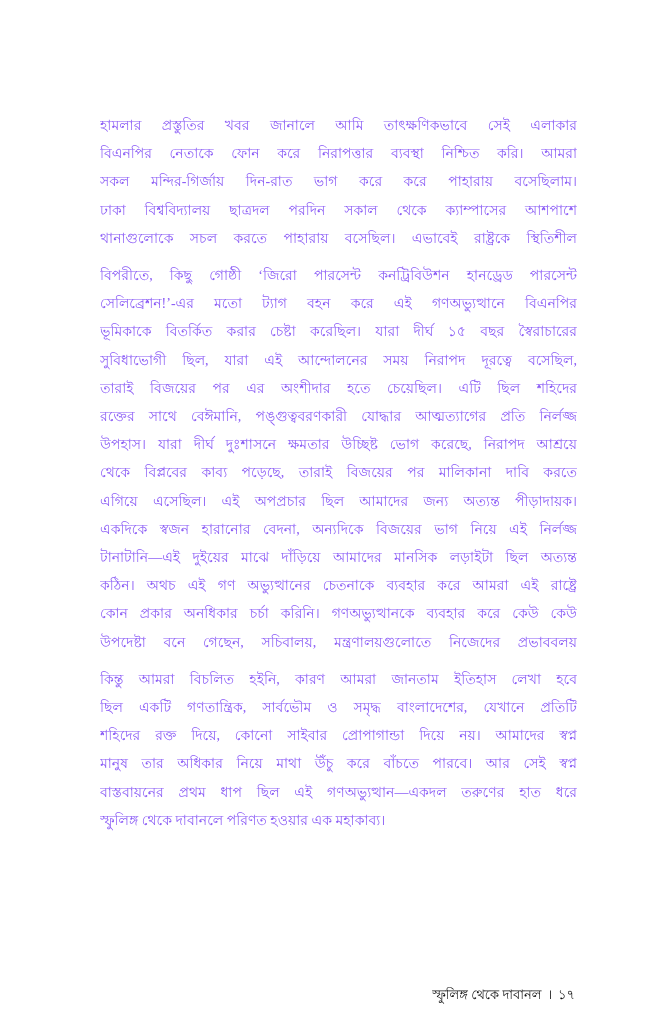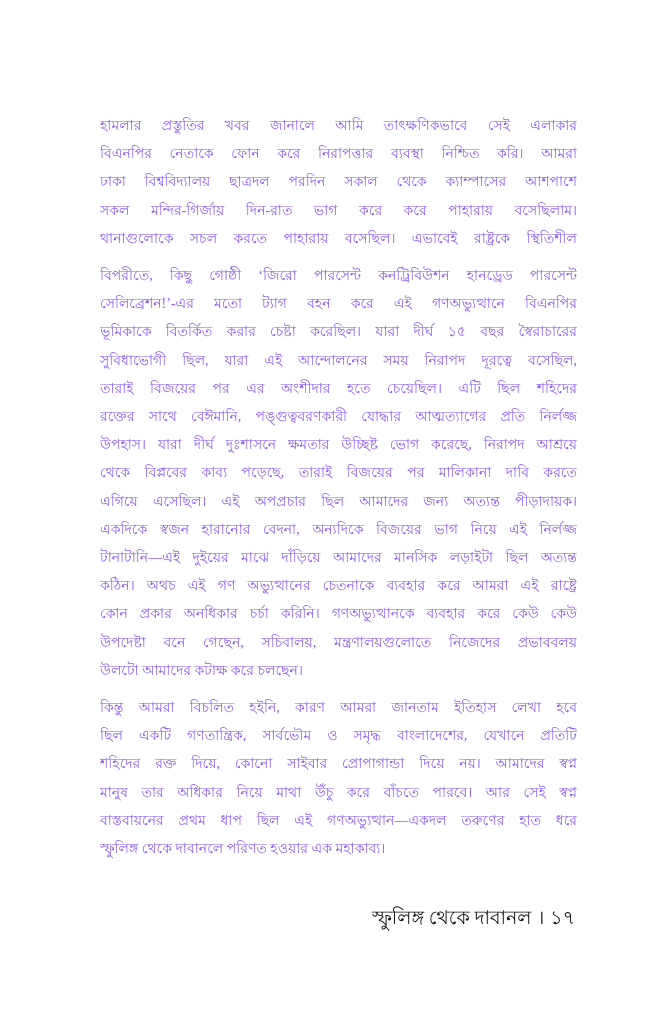--- a/index.html
+++ b/index.html
@@ -41,60 +41,59 @@
     overflow: hidden;
     white-space: nowrap;
   }
   .line.last {
     text-align-last: left;
     white-space: normal;
   }
   .page-footer {
     position: absolute;
     right: 88px;
-    top: 905px;
-    font-size: 19px;
+    top: 982px;
+    font-size: 13px;
     line-height: 26px;
     color: #121212;
     text-align: left;
     white-space: nowrap;
   }
   .page-footer .sep {
     margin: 0 6px;
   }
 </style>
 </head>
 <body>
 
 <div class="page">
 
   <div class="text-block">
       <div class="para">
         <div class="line">হামলার প্রস্তুতির খবর জানালে আমি তাৎক্ষণিকভাবে সেই এলাকার</div>
         <div class="line">বিএনপির নেতাকে ফোন করে নিরাপত্তার ব্যবস্থা নিশ্চিত করি। আমরা</div>
+        <div class="line">সকল মন্দির-গির্জায় দিন-রাত ভাগ করে করে পাহারায় বসেছিলাম।</div>
         <div class="line">ঢাকা বিশ্ববিদ্যালয় ছাত্রদল পরদিন সকাল থেকে ক্যাম্পাসের আশপাশে</div>
-        <div class="line">সকল মন্দির-গির্জায় দিন-রাত ভাগ করে করে পাহারায় বসেছিলাম।</div>
         <div class="line">থানাগুলোকে সচল করতে পাহারায় বসেছিল। এভাবেই রাষ্ট্রকে স্থিতিশীল</div>
       </div>
       <div class="para">
         <div class="line">বিপরীতে, কিছু গোষ্ঠী ‘জিরো পারসেন্ট কনট্রিবিউশন হানড্রেড পারসেন্ট</div>
         <div class="line">সেলিব্রেশন!’-এর মতো ট্যাগ বহন করে এই গণঅভ্যুত্থানে বিএনপির</div>
         <div class="line">ভূমিকাকে বিতর্কিত করার চেষ্টা করেছিল। যারা দীর্ঘ ১৫ বছর স্বৈরাচারের</div>
         <div class="line">সুবিধাভোগী ছিল, যারা এই আন্দোলনের সময় নিরাপদ দূরত্বে বসেছিল,</div>
         <div class="line">তারাই বিজয়ের পর এর অংশীদার হতে চেয়েছিল। এটি ছিল শহিদের</div>
         <div class="line">রক্তের সাথে বেঈমানি, পঙ্গুত্ববরণকারী যোদ্ধার আত্মত্যাগের প্রতি নির্লজ্জ</div>
         <div class="line">উপহাস। যারা দীর্ঘ দুঃশাসনে ক্ষমতার উচ্ছিষ্ট ভোগ করেছে, নিরাপদ আশ্রয়ে</div>
         <div class="line">থেকে বিপ্লবের কাব্য পড়েছে, তারাই বিজয়ের পর মালিকানা দাবি করতে</div>
         <div class="line">এগিয়ে এসেছিল। এই অপপ্রচার ছিল আমাদের জন্য অত্যন্ত পীড়াদায়ক।</div>
         <div class="line">একদিকে স্বজন হারানোর বেদনা, অন্যদিকে বিজয়ের ভাগ নিয়ে এই নির্লজ্জ</div>
         <div class="line">টানাটানি—এই দুইয়ের মাঝে দাঁড়িয়ে আমাদের মানসিক লড়াইটা ছিল অত্যন্ত</div>
         <div class="line">কঠিন। অথচ এই গণ অভ্যুত্থানের চেতনাকে ব্যবহার করে আমরা এই রাষ্ট্রে</div>
         <div class="line">কোন প্রকার অনধিকার চর্চা করিনি। গণঅভ্যুত্থানকে ব্যবহার করে কেউ কেউ</div>
         <div class="line">উপদেষ্টা বনে গেছেন, সচিবালয়, মন্ত্রণালয়গুলোতে নিজেদের প্রভাববলয়</div>
-        <div class="line last">উলটো আমাদের কটাক্ষ করে চলছেন।</div>
       </div>
       <div class="para">
         <div class="line">কিন্তু আমরা বিচলিত হইনি, কারণ আমরা জানতাম ইতিহাস লেখা হবে</div>
         <div class="line">ছিল একটি গণতান্ত্রিক, সার্বভৌম ও সমৃদ্ধ বাংলাদেশের, যেখানে প্রতিটি</div>
         <div class="line">শহিদের রক্ত দিয়ে, কোনো সাইবার প্রোপাগান্ডা দিয়ে নয়। আমাদের স্বপ্ন</div>
         <div class="line">মানুষ তার অধিকার নিয়ে মাথা উঁচু করে বাঁচতে পারবে। আর সেই স্বপ্ন</div>
         <div class="line">বাস্তবায়নের প্রথম ধাপ ছিল এই গণঅভ্যুত্থান—একদল তরুণের হাত ধরে</div>
         <div class="line last">স্ফুলিঙ্গ থেকে দাবানলে পরিণত হওয়ার এক মহাকাব্য।</div>
       </div>
     </div>

